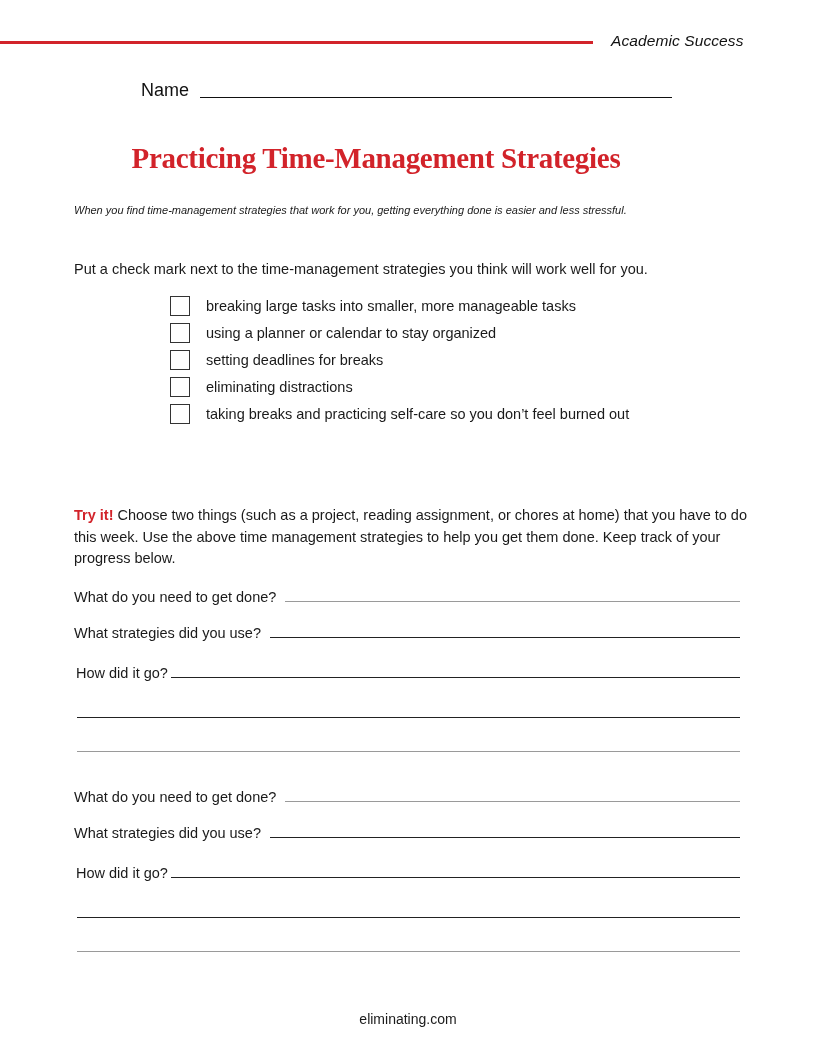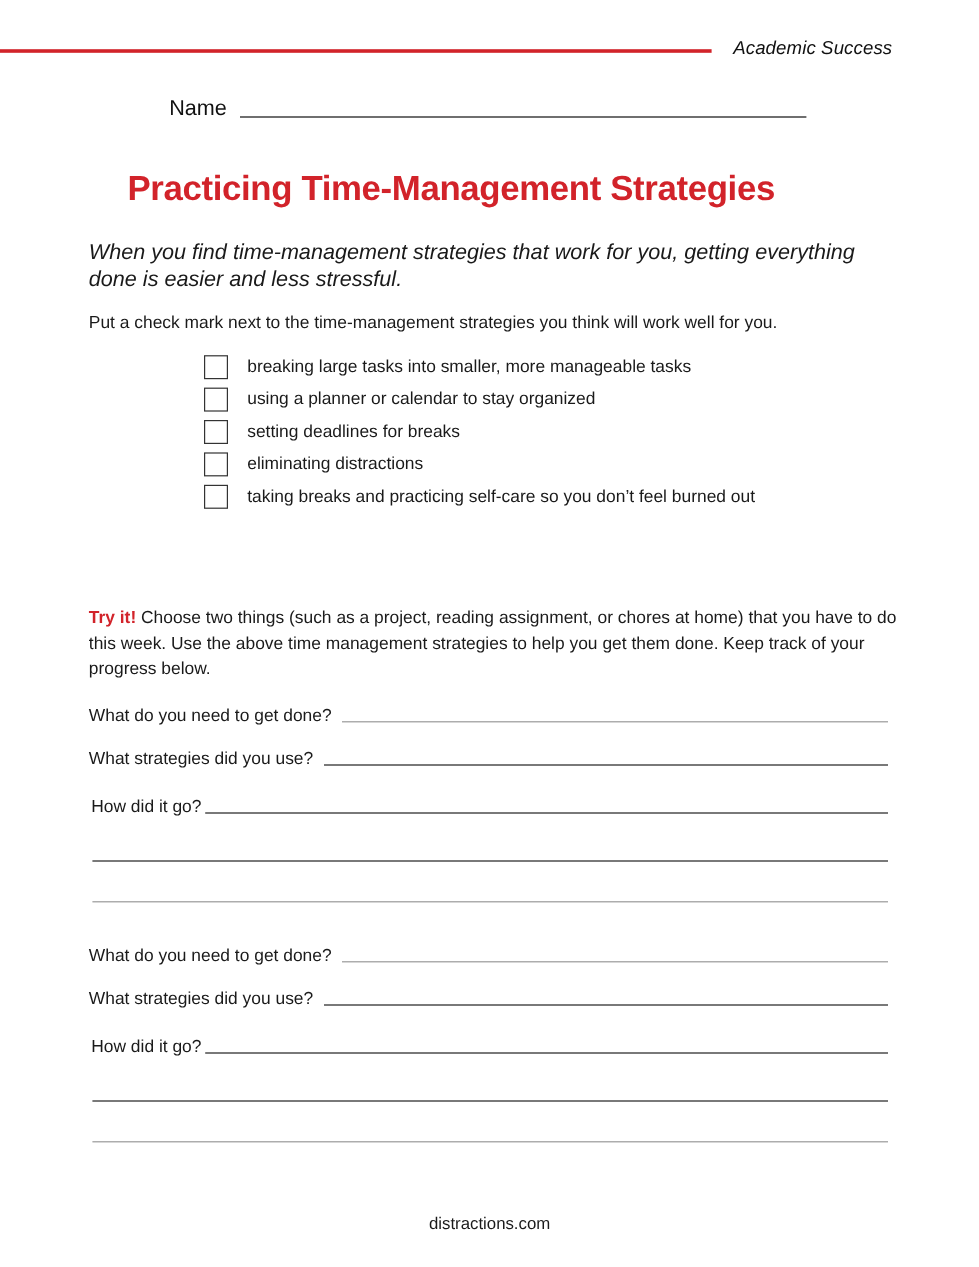--- a/index.html
+++ b/index.html
@@ -4,22 +4,22 @@
 <style>
   html, body { margin: 0; padding: 0; background: #ffffff; }
   body { width: 816px; height: 1056px; position: relative; overflow: hidden;
          font-family: "Liberation Sans", sans-serif; color: #1a1a1a; }
   .abs { position: absolute; }
   .header-rule { left: 0; top: 41px; width: 593px; height: 3px; background: #d2232a; }
   .header-tag { left: 611px; top: 32px; font-size: 15.5px; font-style: italic; color: #111; letter-spacing: 0.1px; }
   .name-label { left: 141px; top: 80px; font-size: 18px; color: #111; }
   .name-line { left: 200px; top: 97px; width: 472px; height: 0; border-bottom: 1.5px solid #111; }
   .title { left: 0; width: 752px; top: 142px; text-align: center; font-size: 29px; font-weight: bold;
-           color: #d2232a; letter-spacing: -0.3px; }
-  .intro { left: 74px; top: 199px; width: 680px; font-size: 18px; font-style: italic; line-height: 22px; color: #1a1a1a; }
+           color: #d2232a; letter-spacing: -0.3px; font-family: Liberation Serif, serif; }
+  .intro { left: 74px; top: 199px; width: 680px; font-size: 11px; font-style: italic; line-height: 22px; color: #1a1a1a; }
   .instruction { left: 74px; top: 261px; font-size: 14.5px; color: #1a1a1a; }
   .checklist { left: 170px; top: 293px; margin: 0; padding: 0; list-style: none; }
   .check-item { display: flex; align-items: center; height: 26.8px; }
   .checkbox { width: 20px; height: 20px; border: 1.3px solid #333; box-sizing: border-box; background: #fff; margin-right: 16px; flex: none; }
   .check-label { font-size: 14.5px; color: #1a1a1a; }
   .try { left: 74px; top: 505px; width: 680px; font-size: 14.5px; line-height: 21.7px; color: #1a1a1a; }
   .try-lead { color: #d2232a; font-weight: bold; }
   .q-row { display: flex; align-items: flex-end; }
   .q-label { font-size: 14.5px; color: #1a1a1a; white-space: nowrap; }
   .q-line { flex: 1; height: 0; margin-left: 8px; margin-bottom: 3px; border-bottom: 1.3px solid #222; }
@@ -90,13 +90,13 @@
   <span class="q-label">What strategies did you use?</span>
   <span class="q-line" style="margin-left:9px;"></span>
 </div>
 <div class="abs q-row" style="left:76px; top:865px; width:664px;">
   <span class="q-label">How did it go?</span>
   <span class="q-line" style="margin-left:3px;"></span>
 </div>
 <div class="abs blank-line" style="left:77px; top:917px; width:663px;"></div>
 <div class="abs blank-line gray" style="left:77px; top:951px; width:663px;"></div>
 
-<div class="abs footer">distractions.com</div>
+<div class="abs footer">eliminating.com</div>
 
 </body></html>

